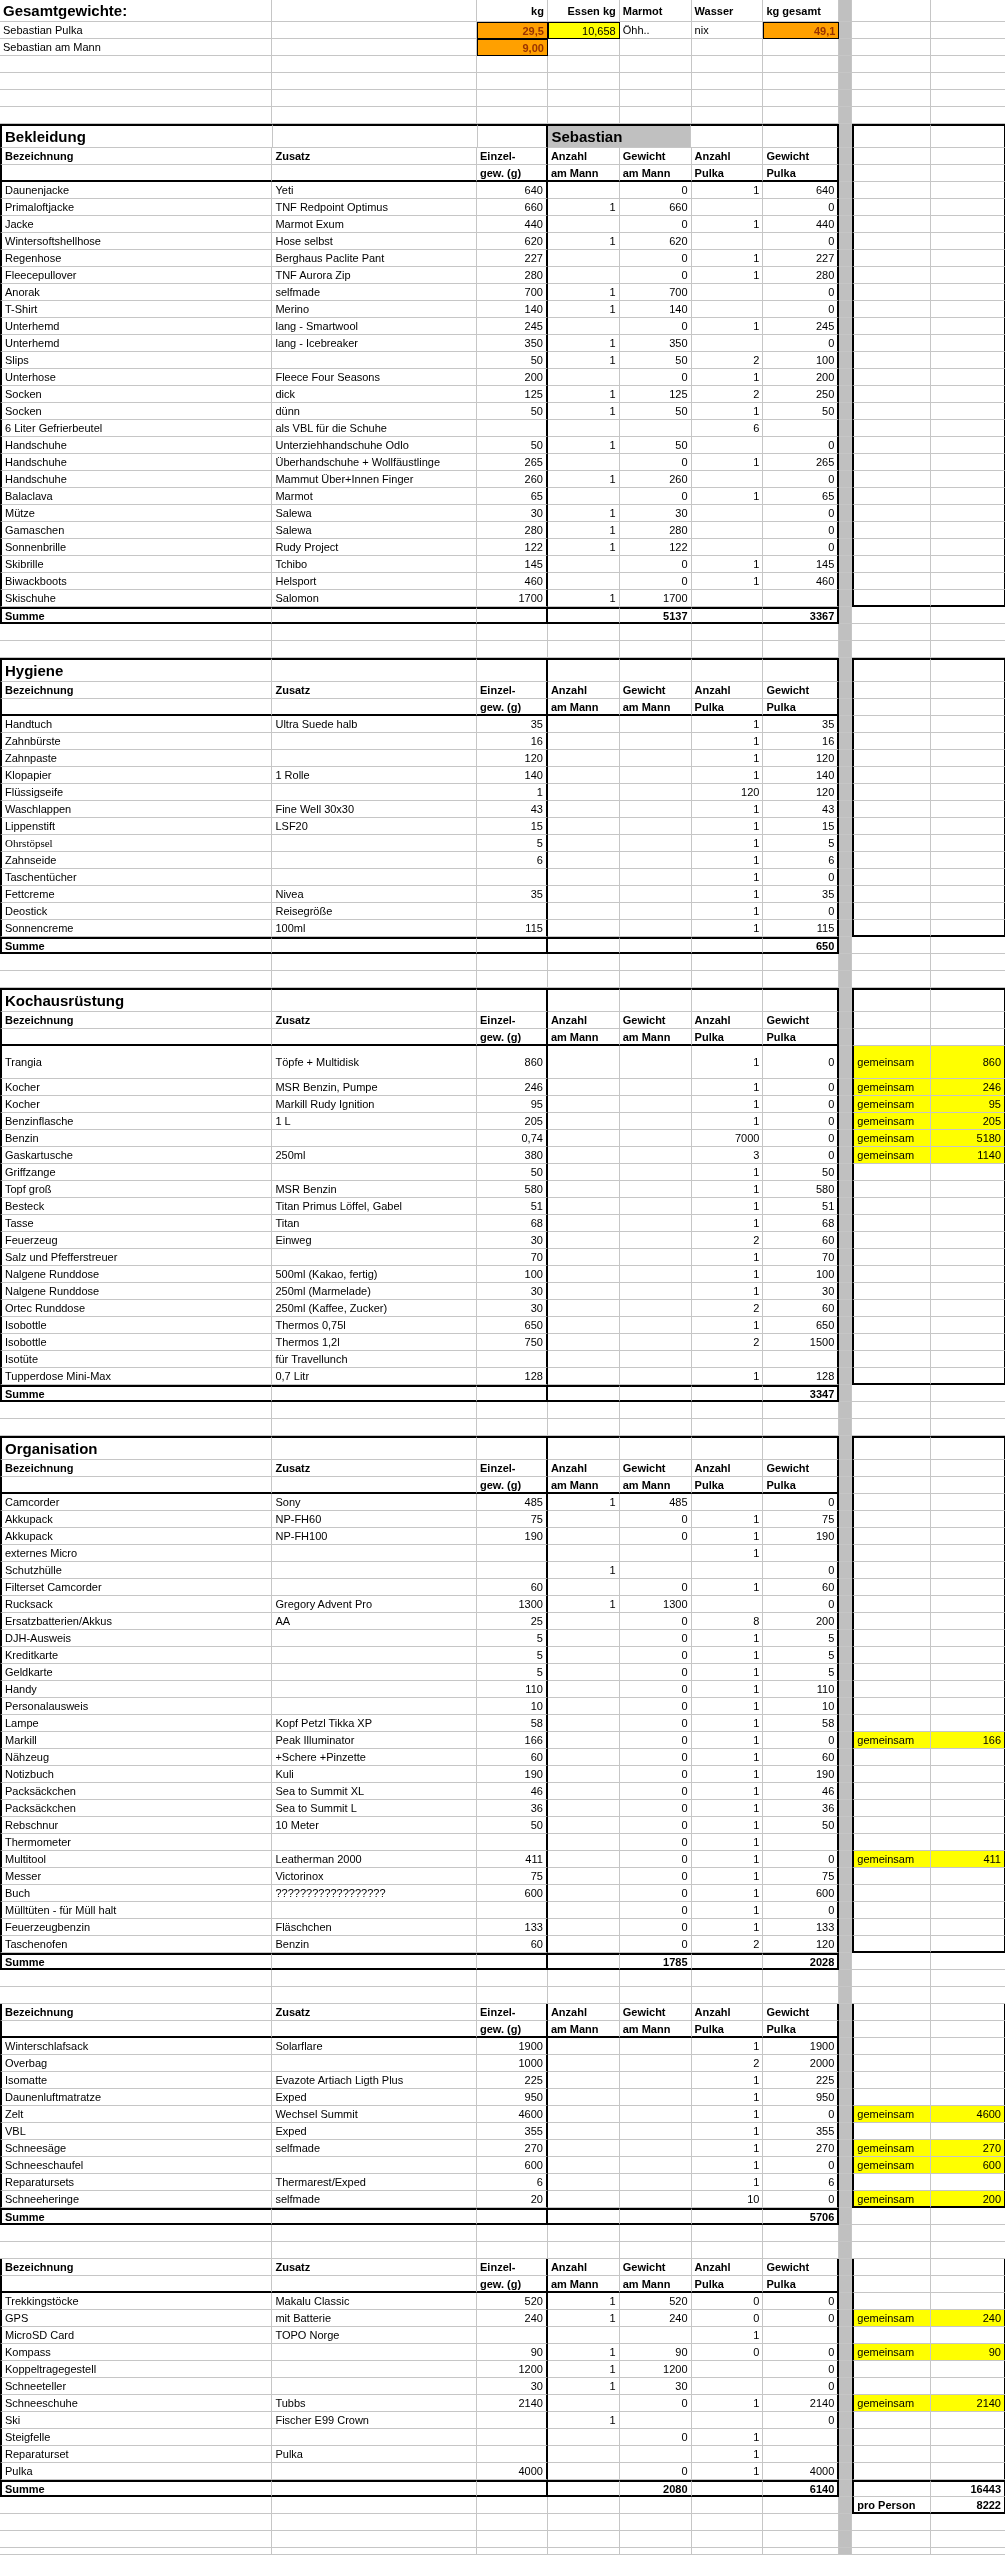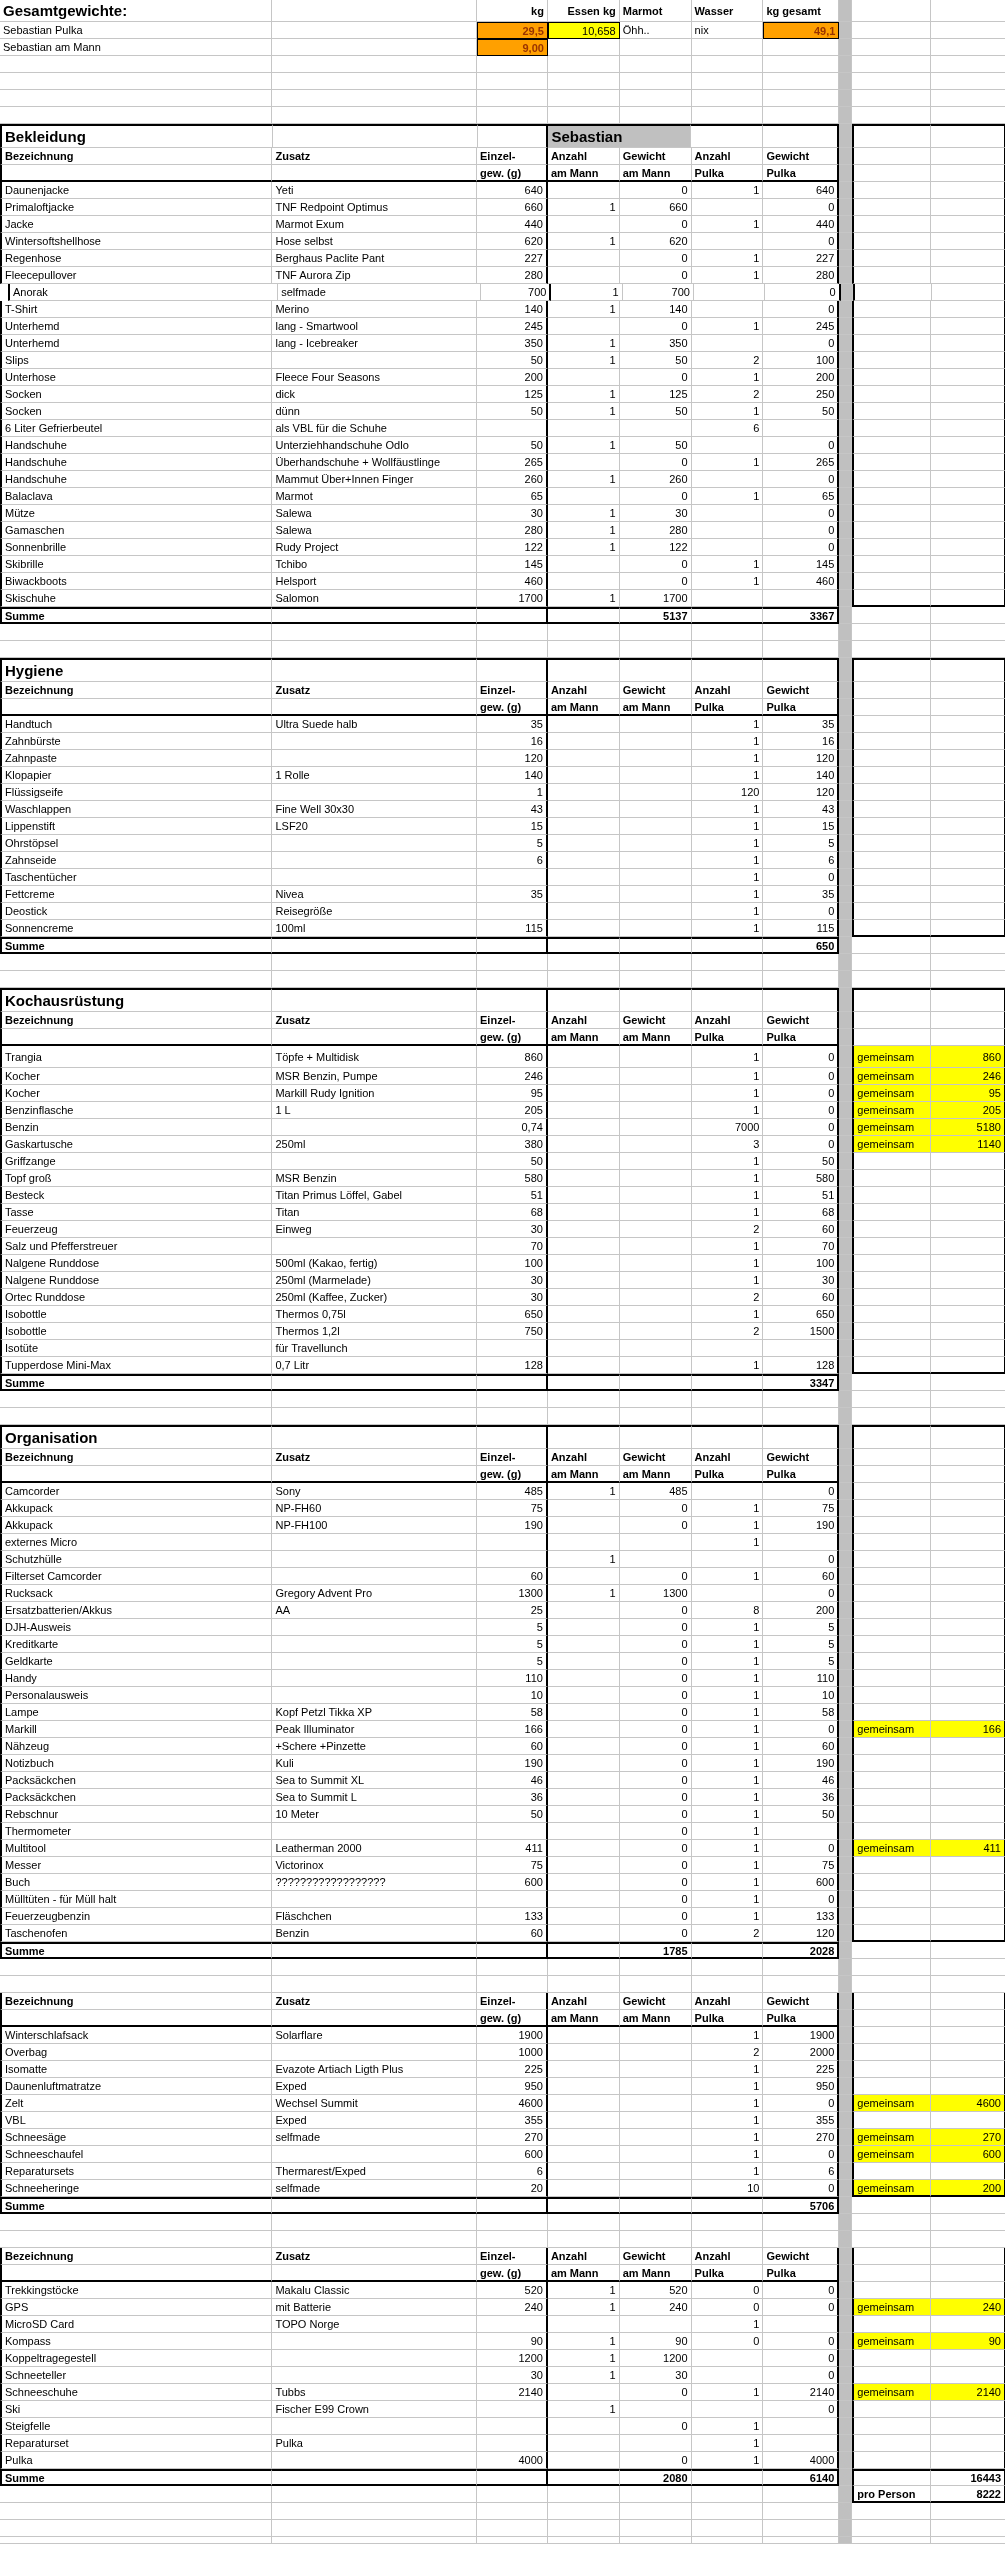--- a/index.html
+++ b/index.html
@@ -208,21 +208,21 @@
       <div class="c" style="width: 205px;">TNF Aurora Zip</div>
       <div class="c num tr" style="width: 71px;">280</div>
       <div class="c num" style="width: 72px;"></div>
       <div class="c num" style="width: 72px;">0</div>
       <div class="c num" style="width: 72px;">1</div>
       <div class="c num tr" style="width: 76px;">280</div>
       <div class="c gray" style="width: 13px;"></div>
       <div class="c tl" style="width: 79px;"></div>
       <div class="c tr" style="width: 75px;"></div>
     </div>
-    <div class="row" style="height: 17px; margin-left: 8px;">
+    <div class="row" style="height: 17px;">
       <div class="c tl" style="width: 273px;">Anorak</div>
       <div class="c" style="width: 205px;">selfmade</div>
       <div class="c num tr" style="width: 71px;">700</div>
       <div class="c num" style="width: 72px;">1</div>
       <div class="c num" style="width: 72px;">700</div>
       <div class="c num" style="width: 72px;"></div>
       <div class="c num tr" style="width: 76px;">0</div>
       <div class="c gray" style="width: 13px;"></div>
       <div class="c tl" style="width: 79px;"></div>
       <div class="c tr" style="width: 75px;"></div>
@@ -593,21 +593,21 @@
       <div class="c num tr" style="width: 71px;">15</div>
       <div class="c num" style="width: 72px;"></div>
       <div class="c num" style="width: 72px;"></div>
       <div class="c num" style="width: 72px;">1</div>
       <div class="c num tr" style="width: 76px;">15</div>
       <div class="c gray" style="width: 13px;"></div>
       <div class="c tl" style="width: 79px;"></div>
       <div class="c tr" style="width: 75px;"></div>
     </div>
     <div class="row" style="height: 17px;">
-      <div class="c tl" style="width: 273px;">Ohrstöpsel</div>
+      <div class="c tl" style="width: 273px; font-family: Liberation Serif, serif;">Ohrstöpsel</div>
       <div class="c" style="width: 205px;"></div>
       <div class="c num tr" style="width: 71px;">5</div>
       <div class="c num" style="width: 72px;"></div>
       <div class="c num" style="width: 72px;"></div>
       <div class="c num" style="width: 72px;">1</div>
       <div class="c num tr" style="width: 76px;">5</div>
       <div class="c gray" style="width: 13px;"></div>
       <div class="c tl" style="width: 79px;"></div>
       <div class="c tr" style="width: 75px;"></div>
     </div>
@@ -736,21 +736,21 @@
       <div class="c tb" style="width: 205px;"></div>
       <div class="c b tr tb" style="width: 71px;">gew. (g)</div>
       <div class="c b tb" style="width: 72px;">am Mann</div>
       <div class="c b tb" style="width: 72px;">am Mann</div>
       <div class="c b tb" style="width: 72px;">Pulka</div>
       <div class="c b tr tb" style="width: 76px;">Pulka</div>
       <div class="c gray" style="width: 13px;"></div>
       <div class="c tl" style="width: 79px;"></div>
       <div class="c tr" style="width: 75px;"></div>
     </div>
-    <div class="row" style="height: 22px;">
+    <div class="row" style="height: 33px;">
       <div class="c tl" style="width: 273px;">Trangia</div>
       <div class="c" style="width: 205px;">Töpfe + Multidisk</div>
       <div class="c num tr" style="width: 71px;">860</div>
       <div class="c num" style="width: 72px;"></div>
       <div class="c num" style="width: 72px;"></div>
       <div class="c num" style="width: 72px;">1</div>
       <div class="c num tr" style="width: 76px;">0</div>
       <div class="c gray" style="width: 13px;"></div>
       <div class="c yellow tl" style="width: 79px;">gemeinsam</div>
       <div class="c yellow num tr" style="width: 75px;">860</div>

